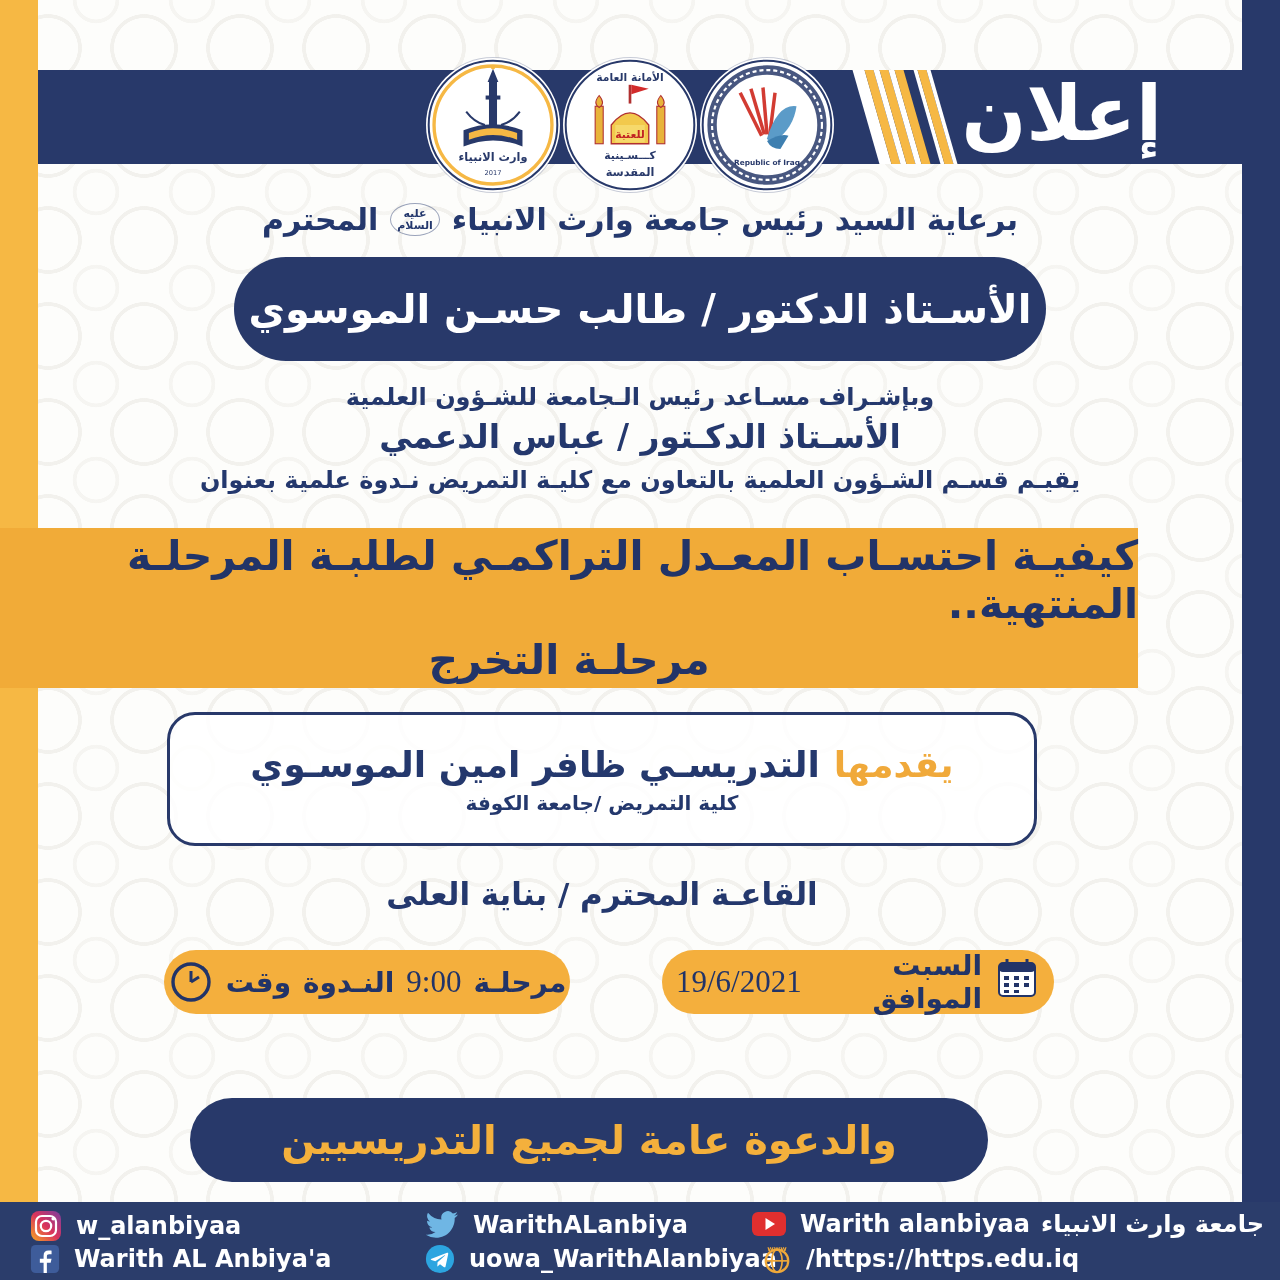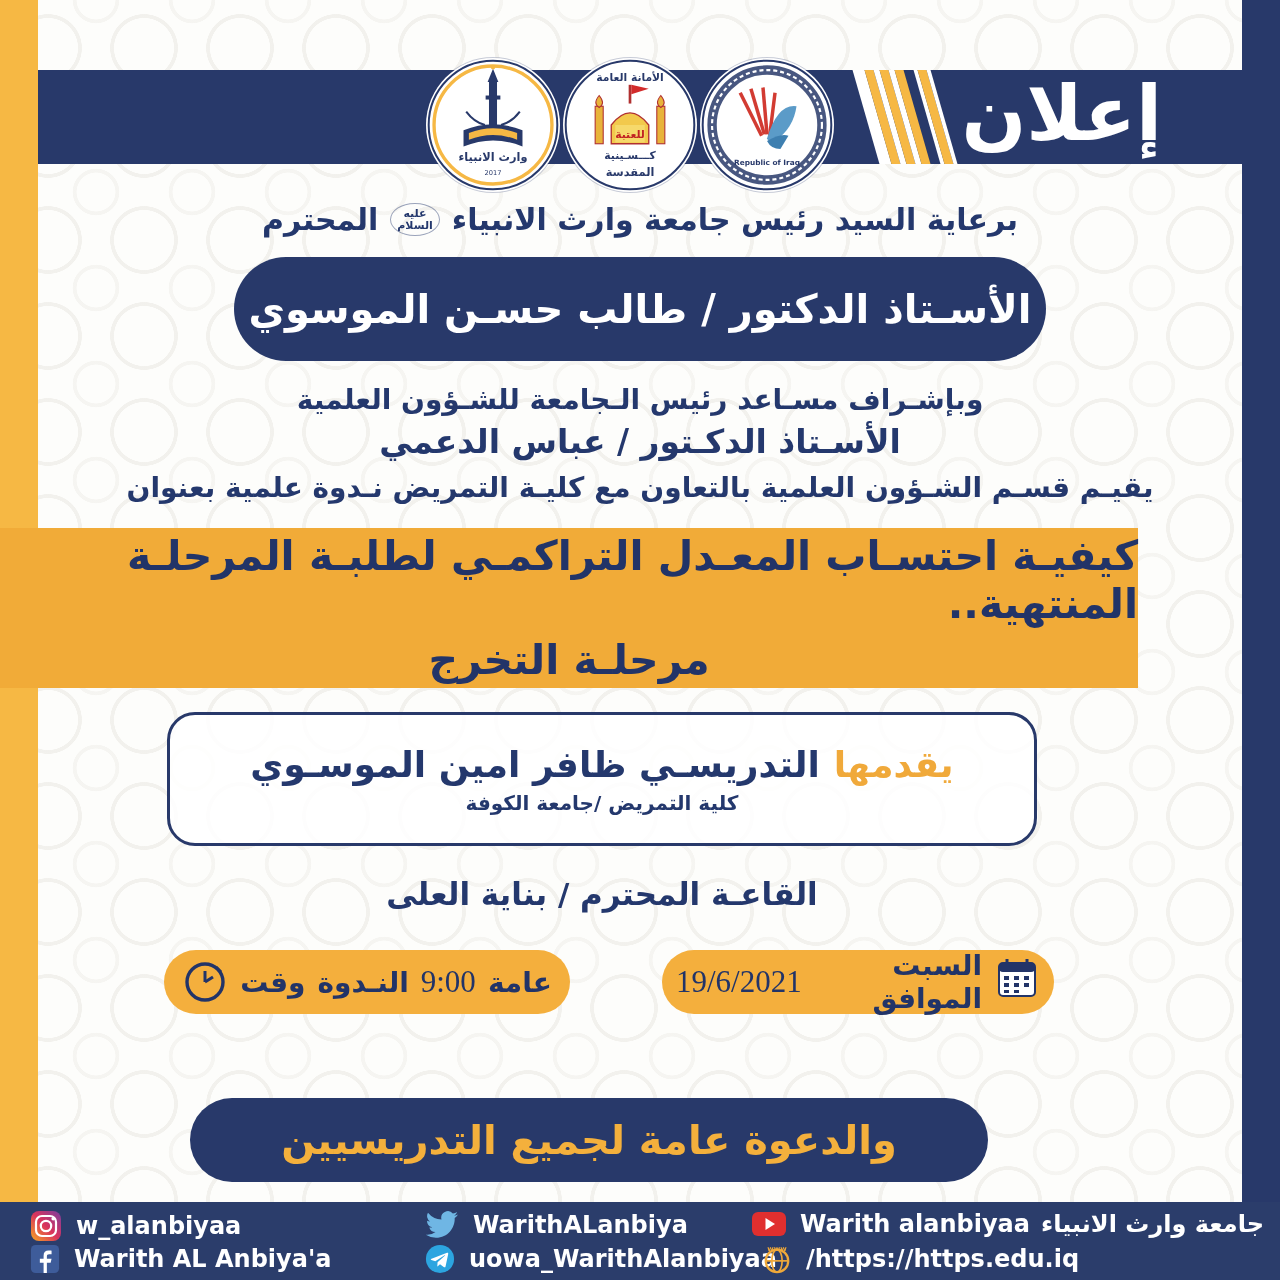--- a/index.html
+++ b/index.html
@@ -40,21 +40,21 @@
 
   .patronage{ margin-top:38px; display:flex; direction:rtl; justify-content:center; align-items:center; gap:12px;
               font-size:30px; font-weight:bold; color:#24386D; }
   .honorific{ display:inline-flex; flex-direction:column; align-items:center; font-size:11px; line-height:1.05;
               font-weight:bold; color:#24386D; border:1px solid rgba(36,56,109,.45); border-radius:50%;
               padding:4px 6px; }
 
   .pill-navy{ background:#28396A; color:#fff; border-radius:52px; display:flex; align-items:center; justify-content:center; }
   .president-pill{ margin:20px auto 0; width:812px; height:104px; font-size:40px; font-weight:bold; direction:rtl; }
 
-  .line-sm{ margin-top:22px; font-size:28px; font-weight:bold; direction:rtl; }
+  .line-sm{ margin-top:22px; font-size:24px; font-weight:bold; direction:rtl; }
   .line-md{ margin-top:6px;  font-size:33px; font-weight:bold; direction:rtl; }
   .title-band{
     position:absolute; left:-38px; top:528px; width:1138px; height:160px; background:#F1AB38;
     display:flex; flex-direction:column; justify-content:center; align-items:center; gap:8px; direction:rtl;
   }
   .title-band .l1{ font-size:41px; font-weight:bold; color:#223468; }
   .title-band .l2{ font-size:41px; font-weight:bold; color:#223468; }
 
   .presenter-box{
     position:absolute; left:167px; top:712px; width:870px; height:134px;
@@ -204,21 +204,21 @@
   <div class="badge time-badge">
     <svg width="46" height="46" viewBox="0 0 46 46">
       <circle cx="23" cy="23" r="18" fill="none" stroke="#223468" stroke-width="3.4"></circle>
       <line x1="23" y1="23" x2="23" y2="12" stroke="#223468" stroke-width="3"></line>
       <line x1="23" y1="23" x2="31" y2="18" stroke="#223468" stroke-width="3"></line>
       <line x1="34" y1="8" x2="39" y2="13" stroke="#223468" stroke-width="3"></line>
     </svg>
     <span>وقت</span>
     <span>النـدوة</span>
     <span class="digits">9:00</span>
-    <span>عامة</span>
+    <span>مرحلـة</span>
   </div>
 
   <div class="badge date-badge">
     <svg width="46" height="46" viewBox="0 0 46 46" style="margin-top:-8px">
       <rect x="5" y="8" width="36" height="33" rx="4" fill="#fff" stroke="#223468" stroke-width="2"></rect>
       <rect x="5" y="8" width="36" height="9" rx="4" fill="#223468"></rect>
       <line x1="13" y1="4" x2="13" y2="12" stroke="#223468" stroke-width="3"></line>
       <line x1="33" y1="4" x2="33" y2="12" stroke="#223468" stroke-width="3"></line>
       <g fill="#223468">
         <rect x="10" y="21" width="5" height="4"></rect>

